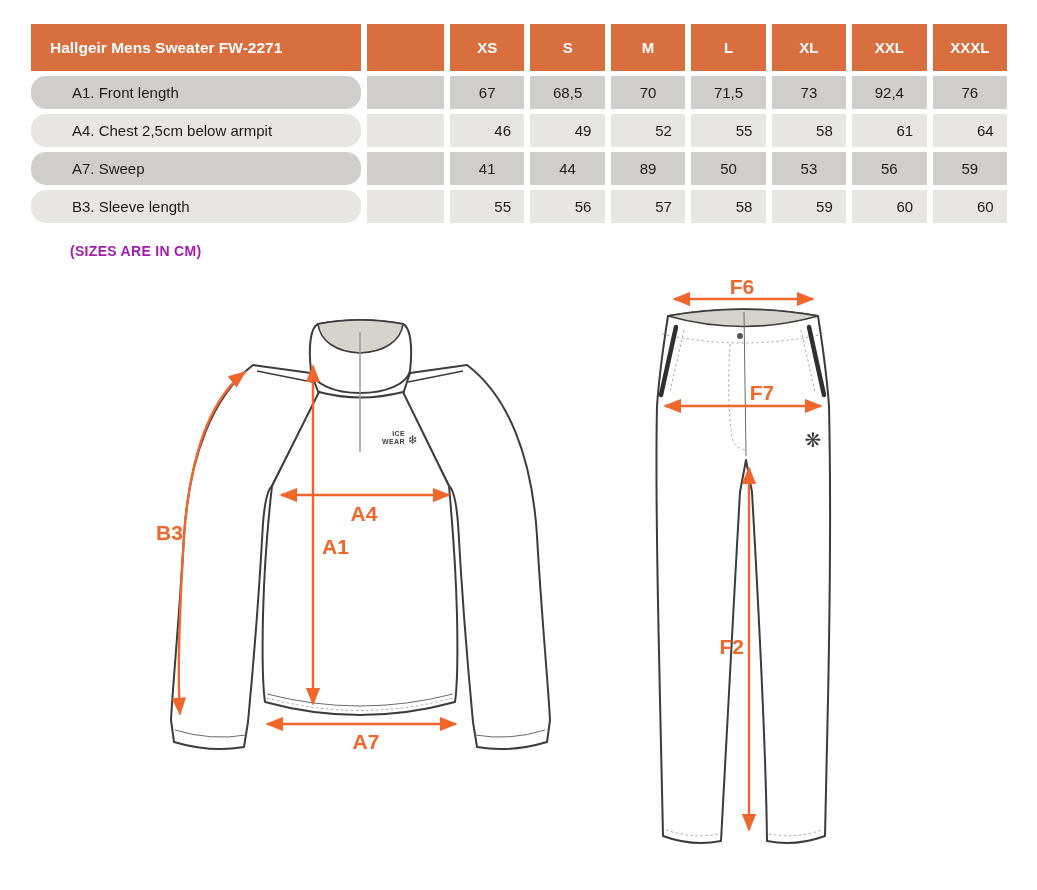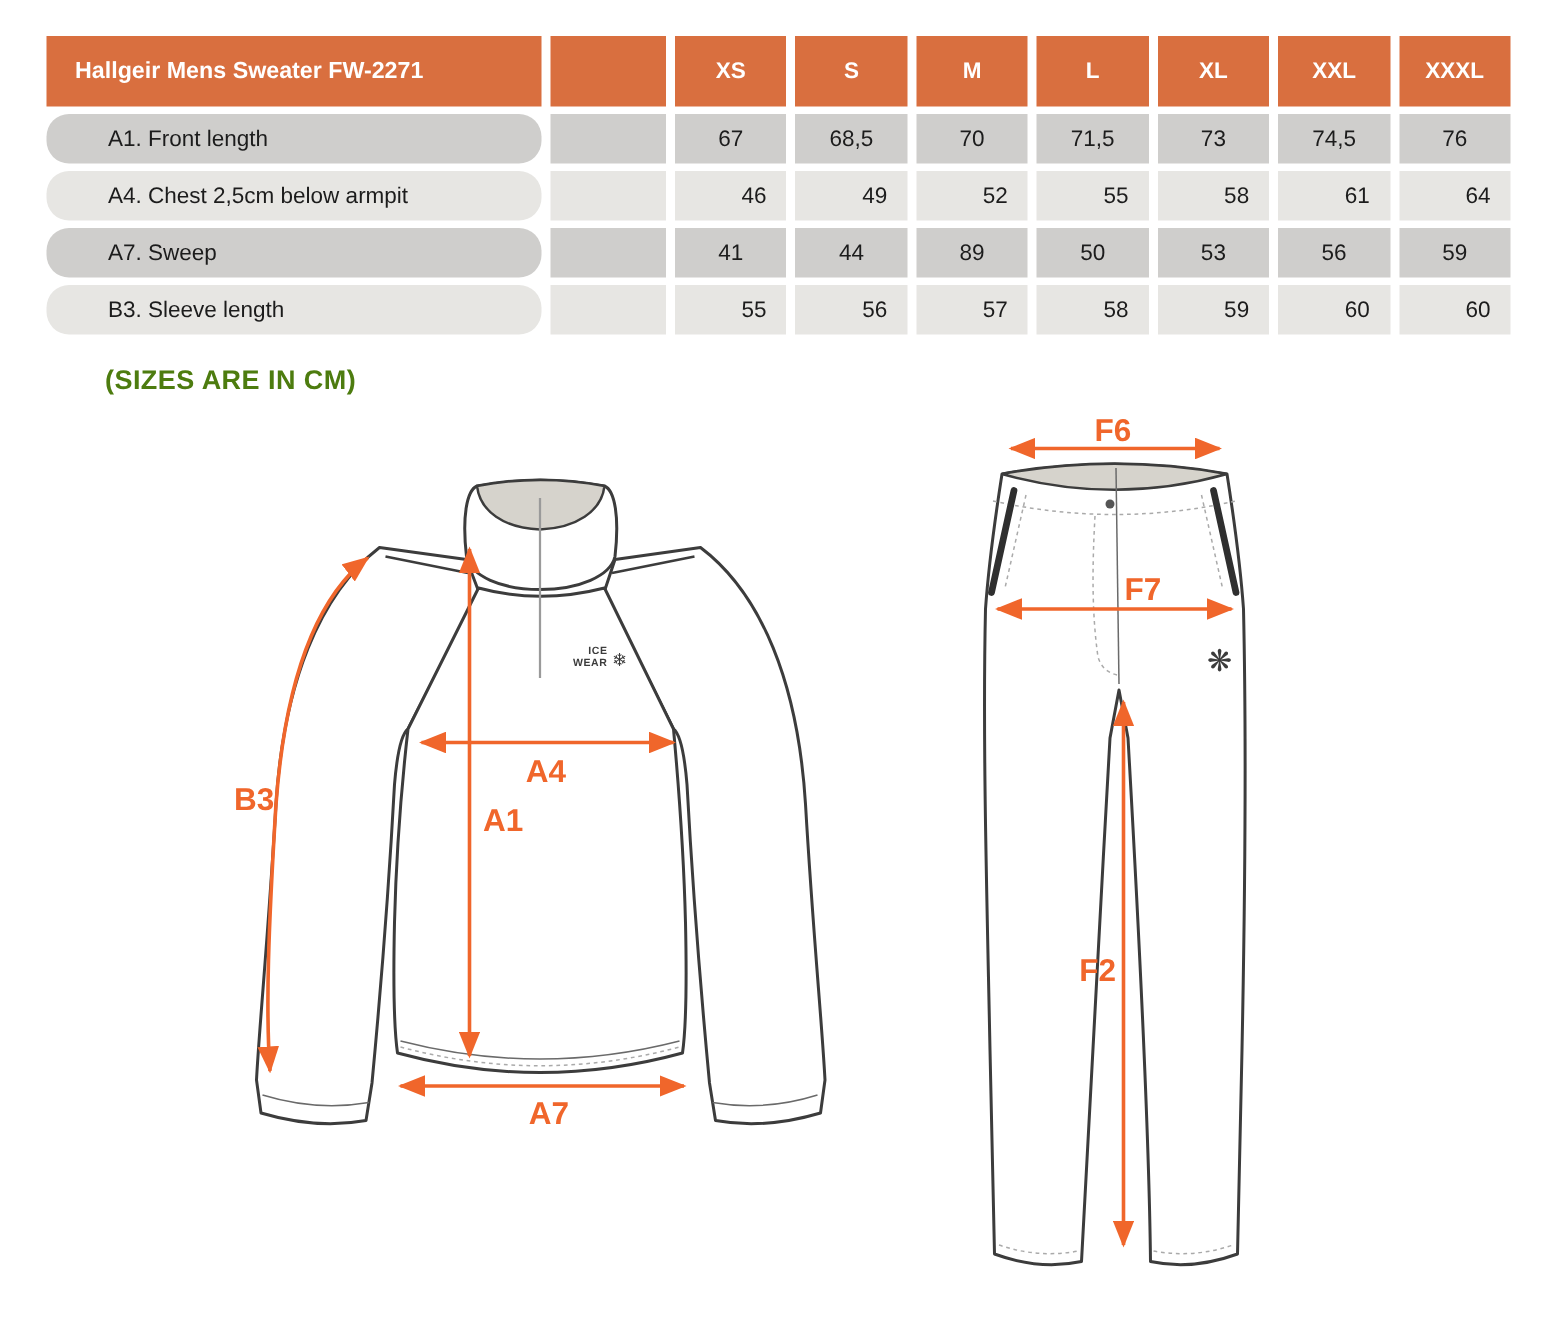--- a/index.html
+++ b/index.html
@@ -18,21 +18,21 @@
           font-size:15px; color:#1c1c1c; white-space:nowrap; }
   .cell.head { background:#d96f3f; color:#ffffff; font-weight:bold; height:47px; }
   .cell.head.title { justify-content:flex-start; padding-left:19px; font-size:15.5px; }
   .cell.data { height:33px; }
   .cell.data.label { justify-content:flex-start; padding-left:41px;border-radius:15px; }
   .r-dark  { background:#cfcecc; }
   .r-light { background:#e7e6e3;padding-left:31px; }
   
   .note {
     position:absolute; left:70px; top:243px;
-    color:#4d7c0f; font-size:18px; font-weight:bold; letter-spacing:0.3px;
+    color:#a21caf; font-size:14px; font-weight:bold; letter-spacing:0.3px;
   }
   
   svg.diagrams { position:absolute; left:0; top:270px; }
   .garment  { fill:#ffffff; stroke:#3c3c3c; stroke-width:2; stroke-linejoin:round; }
   .interior { fill:#d6d3cc; stroke:#3c3c3c; stroke-width:1.6; }
   .seam     { fill:none; stroke:#3c3c3c; stroke-width:1.6; }
   .lightseam{ fill:none; stroke:#6a6a6a; stroke-width:1; }
   .stitch   { fill:none; stroke:#aaaaaa; stroke-width:1; stroke-dasharray:2.5 2.5; }
   .zip      { fill:none; stroke:#9a9a9a; stroke-width:1.5; }
   .pocket   { fill:none; stroke:#2f2f2f; stroke-width:4.5; stroke-linecap:round; }
@@ -58,21 +58,21 @@
   <div class="cell head">XXL</div>
   <div class="cell head">XXXL</div>
 
   <div class="cell data label r-dark">A1. Front length</div>
   <div class="cell data r-dark"></div>
   <div class="cell data r-dark">67</div>
   <div class="cell data r-dark">68,5</div>
   <div class="cell data r-dark">70</div>
   <div class="cell data r-dark">71,5</div>
   <div class="cell data r-dark">73</div>
-  <div class="cell data r-dark">74,5</div>
+  <div class="cell data r-dark">92,4</div>
   <div class="cell data r-dark">76</div>
 
   <div class="cell data label r-light">A4. Chest 2,5cm below armpit</div>
   <div class="cell data r-light"></div>
   <div class="cell data r-light">46</div>
   <div class="cell data r-light">49</div>
   <div class="cell data r-light">52</div>
   <div class="cell data r-light">55</div>
   <div class="cell data r-light">58</div>
   <div class="cell data r-light">61</div>

